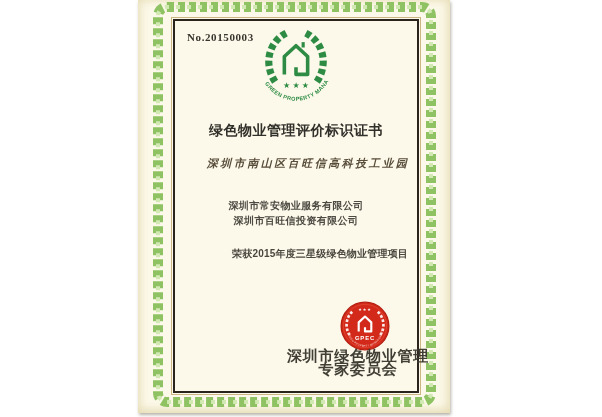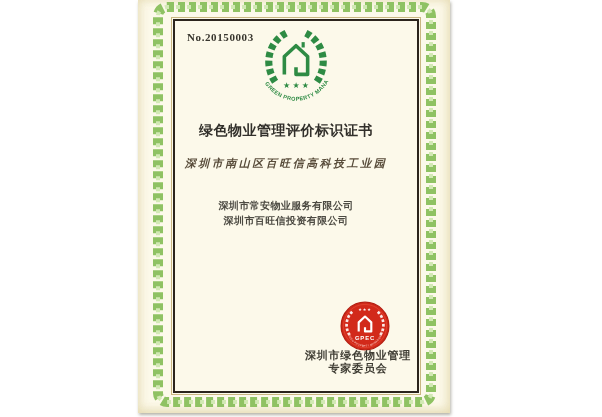--- a/index.html
+++ b/index.html
@@ -10,36 +10,36 @@
          background:#fcf9ea;
          box-shadow:1px 2px 3px rgba(120,118,100,.55),
                     inset -4px 0 10px rgba(214,199,140,.30),
                     inset 4px 0 10px rgba(214,199,140,.22),
                     inset 0 -4px 10px rgba(214,199,140,.30);}
   #chain-border{position:absolute;left:0;top:0;width:312px;height:413px;}
   
   #frame{position:absolute;left:35px;top:19px;width:246px;height:374px;
          border:2px solid #2b241c;outline:1px solid #c9b682;outline-offset:1px;
          box-sizing:border-box;}
-  .center-in-frame{position:absolute;left:25px;width:246px;text-align:center;white-space:nowrap;}
+  .center-in-frame{position:absolute;left:35px;width:246px;text-align:center;white-space:nowrap;}
   #cert-number{position:absolute;left:49px;top:31px;
                font-family:"Liberation Serif",serif;font-size:11px;font-weight:bold;
                letter-spacing:.6px;color:#38362e;white-space:nowrap;}
   #emblem{position:absolute;left:113px;top:26px;width:90px;height:86px;}
   #cert-title{top:122px;font-size:14px;font-weight:bold;letter-spacing:.5px;color:#32302b;}
   #project-script{top:156px;font-family:"Liberation Serif",serif;font-style:italic;
-                  font-size:11px;font-weight:bold;letter-spacing:2.5px;color:#584c3a;}
+                  font-size:11px;font-weight:bold;letter-spacing:2.5px;color:#584c3a;margin-left:12px;}
   #companies{top:199px;font-size:10px;font-weight:bold;color:#4c4a42;line-height:14.5px;letter-spacing:.4px;}
   #body-text{position:absolute;left:60px;top:246px;width:200px;
              font-size:10px;font-weight:bold;color:#4a473f;line-height:16px;
              letter-spacing:.2px;white-space:nowrap;}
   #body-line1{padding-left:34px;}
   #seal{position:absolute;left:200px;top:299px;width:54px;height:54px;}
   #issuer{position:absolute;left:220px;top:349px;transform:translateX(-50%);
-          text-align:center;font-size:11px;font-weight:bold;color:#403e35;
+          text-align:center;font-size:15px;font-weight:bold;color:#403e35;
           line-height:13px;letter-spacing:.8px;white-space:nowrap;}
 </style>
 </head>
 <body>
 
 <div id="stage">
   <div id="paper">
 
     <svg id="chain-border" viewBox="0 0 312 413" aria-hidden="true">
       <rect x="20" y="7" width="273" height="395" rx="9" fill="none" stroke="#8fc263" stroke-width="10" stroke-dasharray="7 4"></rect>
@@ -67,20 +67,21 @@
     <div id="cert-title" class="center-in-frame">绿色物业管理评价标识证书</div>
 
     <div id="project-script" class="center-in-frame">深圳市南山区百旺信高科技工业园</div>
 
     <div id="companies" class="center-in-frame">
       <div>深圳市常安物业服务有限公司</div>
       <div>深圳市百旺信投资有限公司</div>
     </div>
 
     <div id="body-text">
+      <div id="body-line1">荣获2015年度三星级绿色物业管理项目</div>
     </div>
 
     <svg id="seal" viewBox="0 0 60 60">
       <circle cx="30" cy="30" r="26.5" fill="#d2291a" stroke="#b51f12" stroke-width="1.5"></circle>
       <circle cx="30" cy="30" r="24" fill="none" stroke="#e8543c" stroke-width="1" opacity="0.6"></circle>
       <path d="M13,40 A20,20 0 0 1 16,14" fill="none" stroke="#ffffff" stroke-width="3" stroke-dasharray="3 2" opacity="0.9"></path>
       <path d="M47,40 A20,20 0 0 0 44,14" fill="none" stroke="#ffffff" stroke-width="3" stroke-dasharray="3 2" opacity="0.9"></path>
       <text x="30" y="13" text-anchor="middle" font-size="4.5" fill="#ffffff" letter-spacing="1">★★★</text>
       <path d="M23,36 L23,26 L30,19.5 L37,26 L37,36 L30,36 L30,31.5" fill="none" stroke="#ffffff" stroke-width="2.4" stroke-linejoin="round"></path>
       <text x="30" y="45" text-anchor="middle" font-size="6.5" font-weight="bold" fill="#ffffff" letter-spacing="1">GPEC</text>

